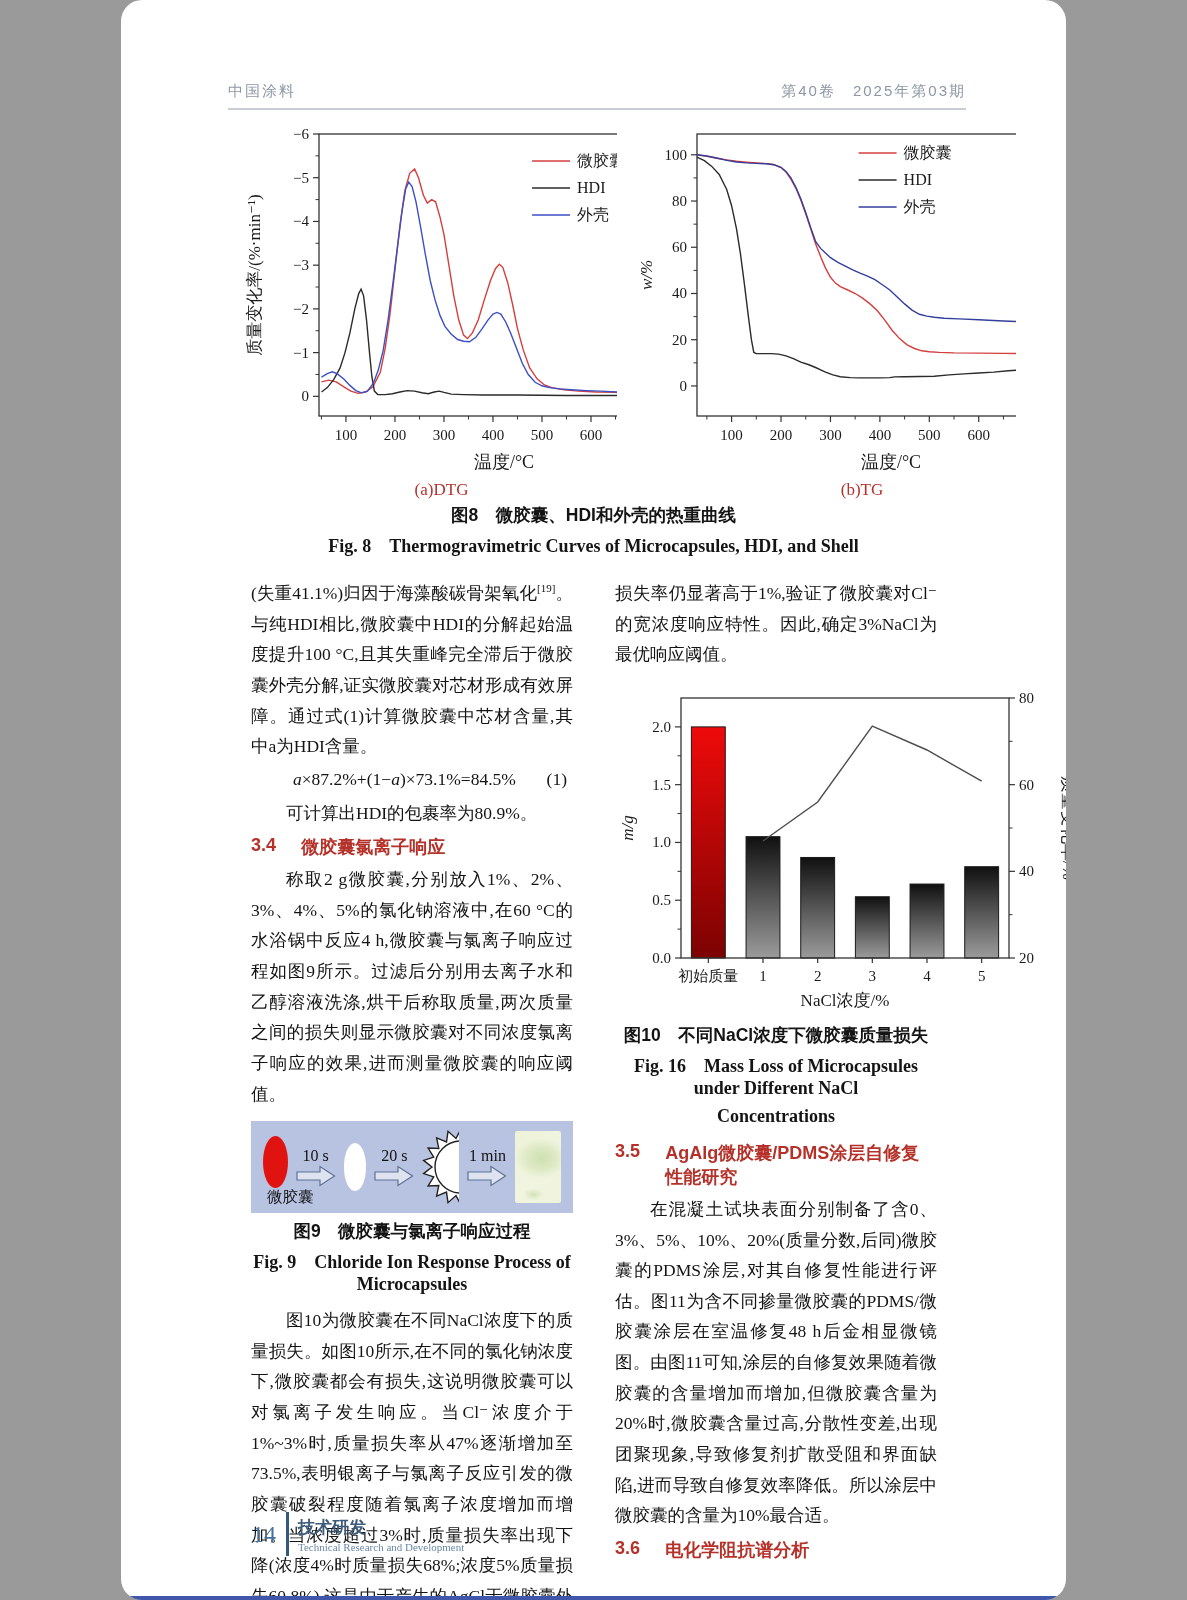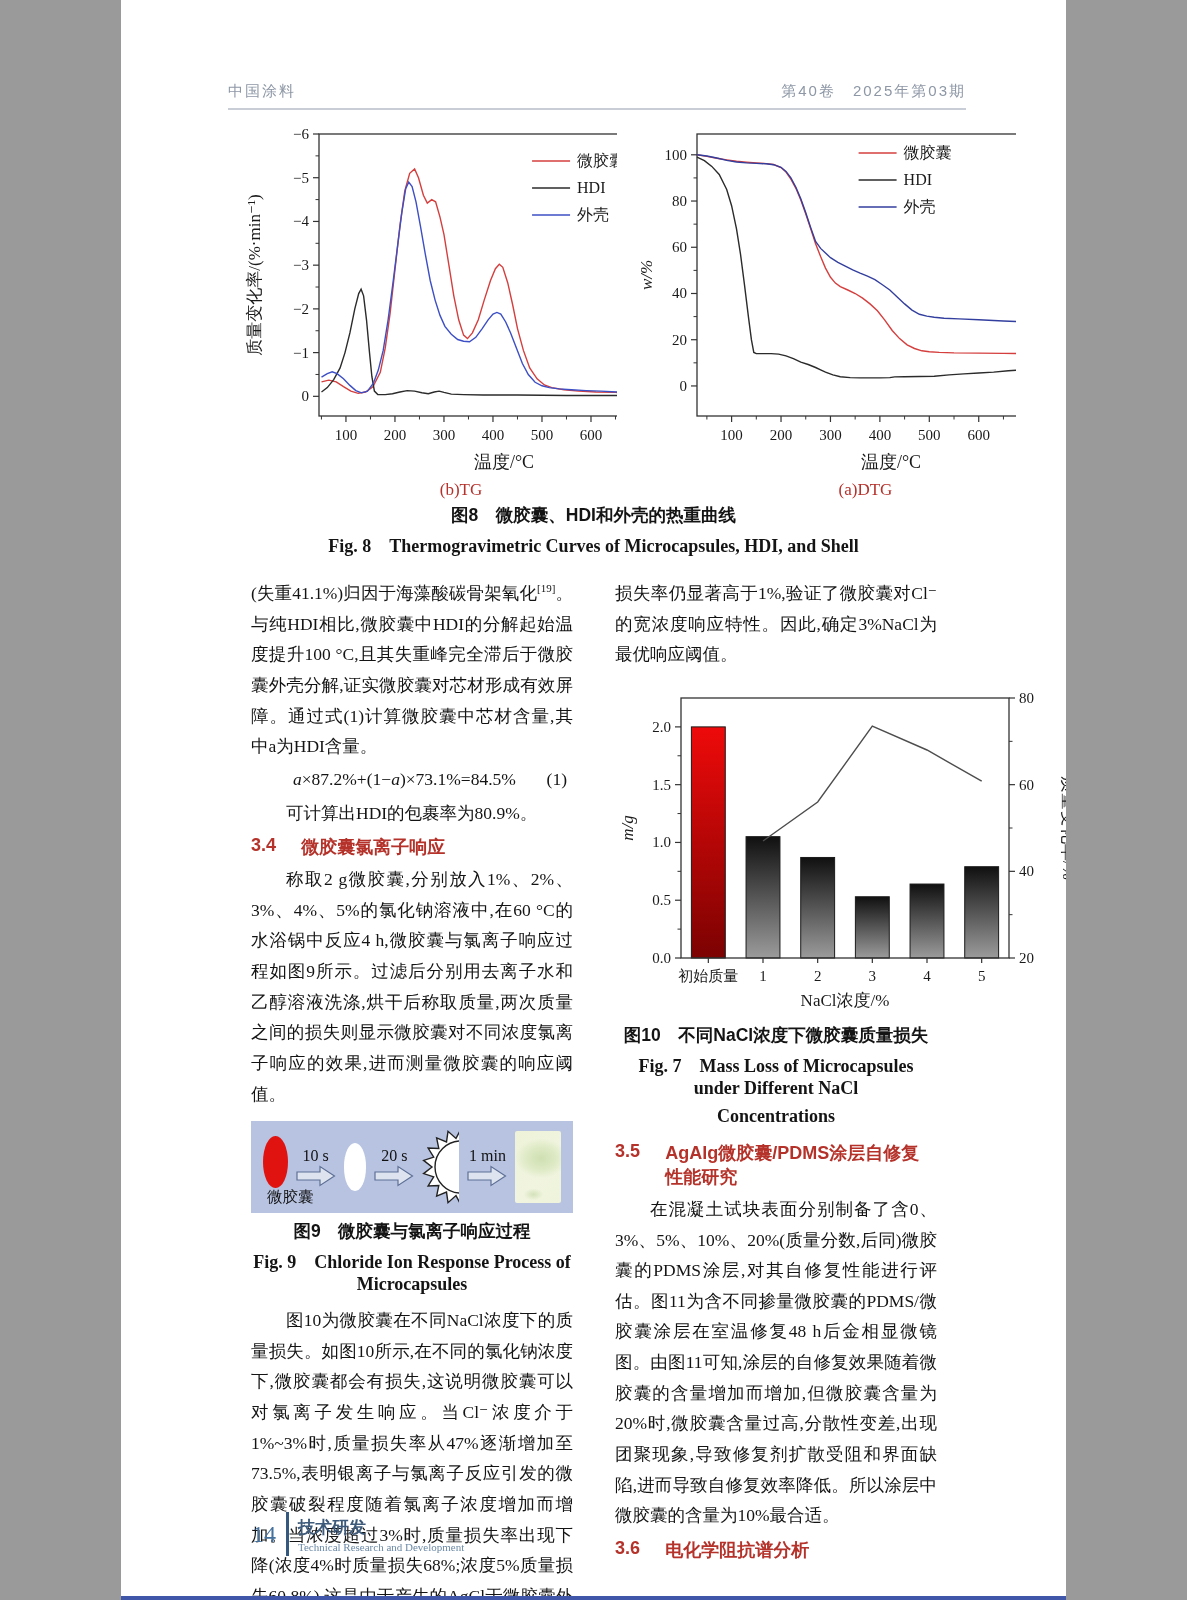--- a/index.html
+++ b/index.html
@@ -1,20 +1,20 @@
 <!DOCTYPE html>
 <html><head>
 <meta charset="utf-8">
 <style>
   * { margin:0; padding:0; box-sizing:border-box; }
   body { background:#9a9a9a; }
   .page {
     position:relative; width:945px; height:1600px; margin:0 auto;
     background:#ffffff; overflow:hidden;
-    font-family:"Liberation Serif","DejaVu Serif",serif; color:#141414;
+    font-family:"Liberation Serif","DejaVu Serif",serif; color:#141414;border-radius:21px;
   }
   
   .header {
     margin:82px 100px 0 107px; display:flex; justify-content:space-between;
     font-size:15px; color:#8d97a5; letter-spacing:2px;
     border-bottom:2px solid #c9ced6; padding-bottom:7px;
     font-family:"Liberation Sans","DejaVu Sans",sans-serif;
   }
   
   .charts-row { margin:14px 50px 0 120px; display:flex; gap:16px; }
@@ -180,22 +180,22 @@
         <line x1="225.6" y1="29" x2="263.6" y2="29" stroke="#d43f3e" stroke-width="1.6"></line>
         <text x="270.6" y="34" font-size="16">微胶囊</text>
         <line x1="225.6" y1="56" x2="263.6" y2="56" stroke="#2b2b2b" stroke-width="1.6"></line>
         <text x="270.6" y="61" font-size="16">HDI</text>
         <line x1="225.6" y1="83" x2="263.6" y2="83" stroke="#333f9e" stroke-width="1.6"></line>
         <text x="270.6" y="88" font-size="16">外壳</text>
       </svg>
   </div>
 
   <div class="subcaps">
+    <div class="subcap">(a)DTG</div>
     <div class="subcap b">(b)TG</div>
-    <div class="subcap">(a)DTG</div>
   </div>
   <div class="figcap-zh">图8　微胶囊、HDI和外壳的热重曲线</div>
   <div class="figcap-en">Fig. 8　Thermogravimetric Curves of Microcapsules, HDI, and Shell</div>
 
   <div class="columns">
 
     <div class="col">
       <div class="para"><span>(失重41.1%)归因于海藻酸碳骨架氧化</span><sup class="ref">[19]</sup><span>。与纯HDI相比,微胶囊中HDI的分解起始温度提升100 °C,且其失重峰完全滞后于微胶囊外壳分解,证实微胶囊对芯材形成有效屏障。通过式(1)计算微胶囊中芯材含量,其中a为HDI含量。</span></div>
 
       <div class="equation">
@@ -305,21 +305,21 @@
           <line x1="311.99999999999994" y1="274" x2="311.99999999999994" y2="279" stroke="#333" stroke-width="1.2"></line>
           <text x="311.99999999999994" y="297" font-size="15" text-anchor="middle">4</text>
           <line x1="366.66666666666663" y1="274" x2="366.66666666666663" y2="279" stroke="#333" stroke-width="1.2"></line>
           <text x="366.66666666666663" y="297" font-size="15" text-anchor="middle">5</text>
           <text x="230" y="322" font-size="17" text-anchor="middle">NaCl浓度/%</text>
           <text x="0" y="0" font-size="17" text-anchor="middle" transform="translate(18,144) rotate(-90)" font-style="italic">m/g</text>
           <text x="0" y="0" font-size="17" text-anchor="middle" transform="translate(448,144) rotate(90)">质量变化率/%</text>
         </svg>
 
       <div class="figcap-zh">图10　不同NaCl浓度下微胶囊质量损失</div>
-      <div class="figcap-en">Fig. 7　Mass Loss of Microcapsules under Different NaCl</div>
+      <div class="figcap-en">Fig. 16　Mass Loss of Microcapsules under Different NaCl</div>
       <div class="figcap-en">Concentrations</div>
 
       <div class="sec-head" style="margin-top:14px">
         <span>3.5</span>
         <span>AgAlg微胶囊/PDMS涂层自修复性能研究</span>
       </div>
       <div class="para indent">在混凝土试块表面分别制备了含0、3%、5%、10%、20%(质量分数,后同)微胶囊的PDMS涂层,对其自修复性能进行评估。图11为含不同掺量微胶囊的PDMS/微胶囊涂层在室温修复48 h后金相显微镜图。由图11可知,涂层的自修复效果随着微胶囊的含量增加而增加,但微胶囊含量为20%时,微胶囊含量过高,分散性变差,出现团聚现象,导致修复剂扩散受阻和界面缺陷,进而导致自修复效率降低。所以涂层中微胶囊的含量为10%最合适。</div>
 
       <div class="sec-head">
         <span>3.6</span>

